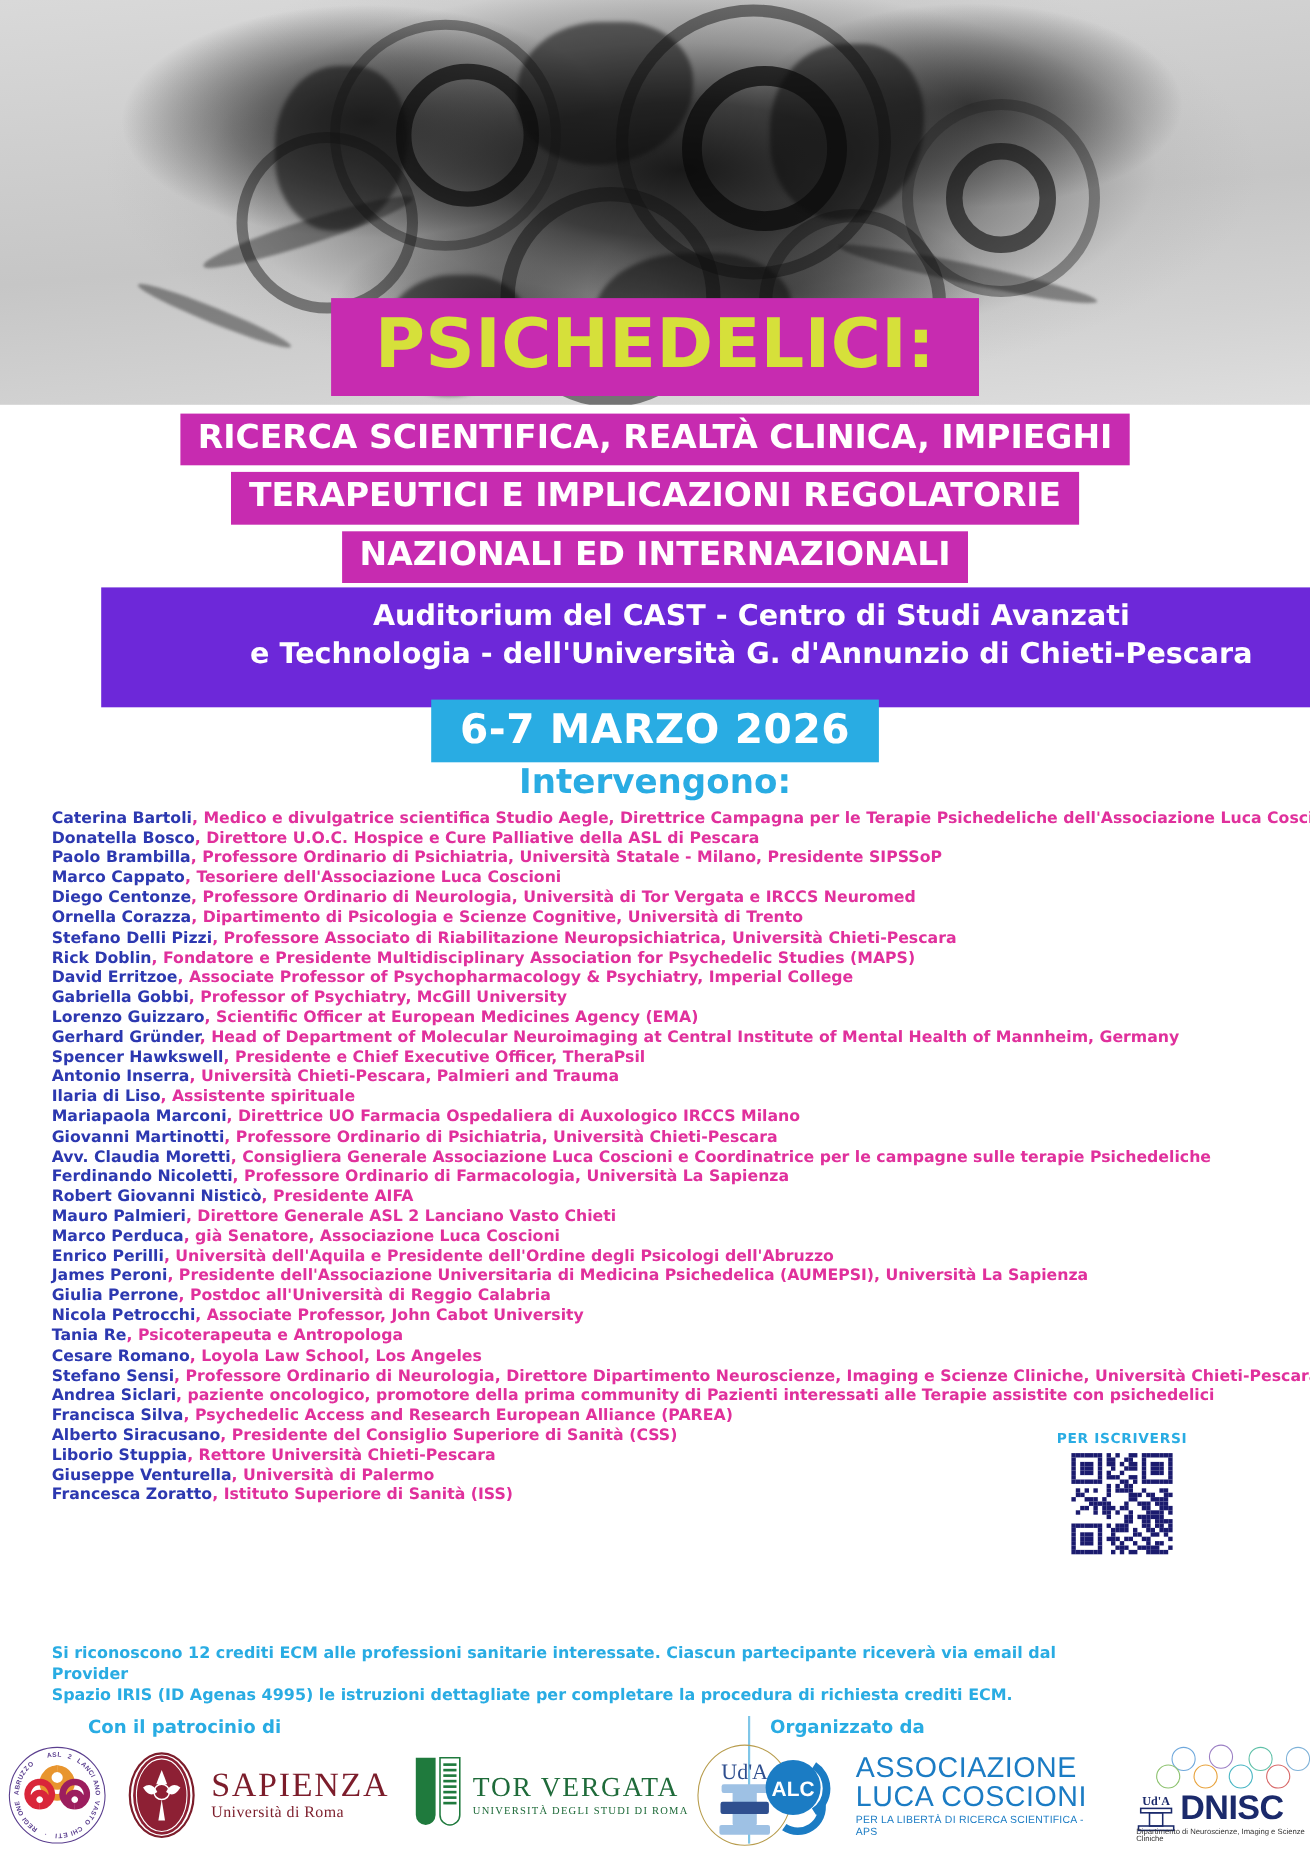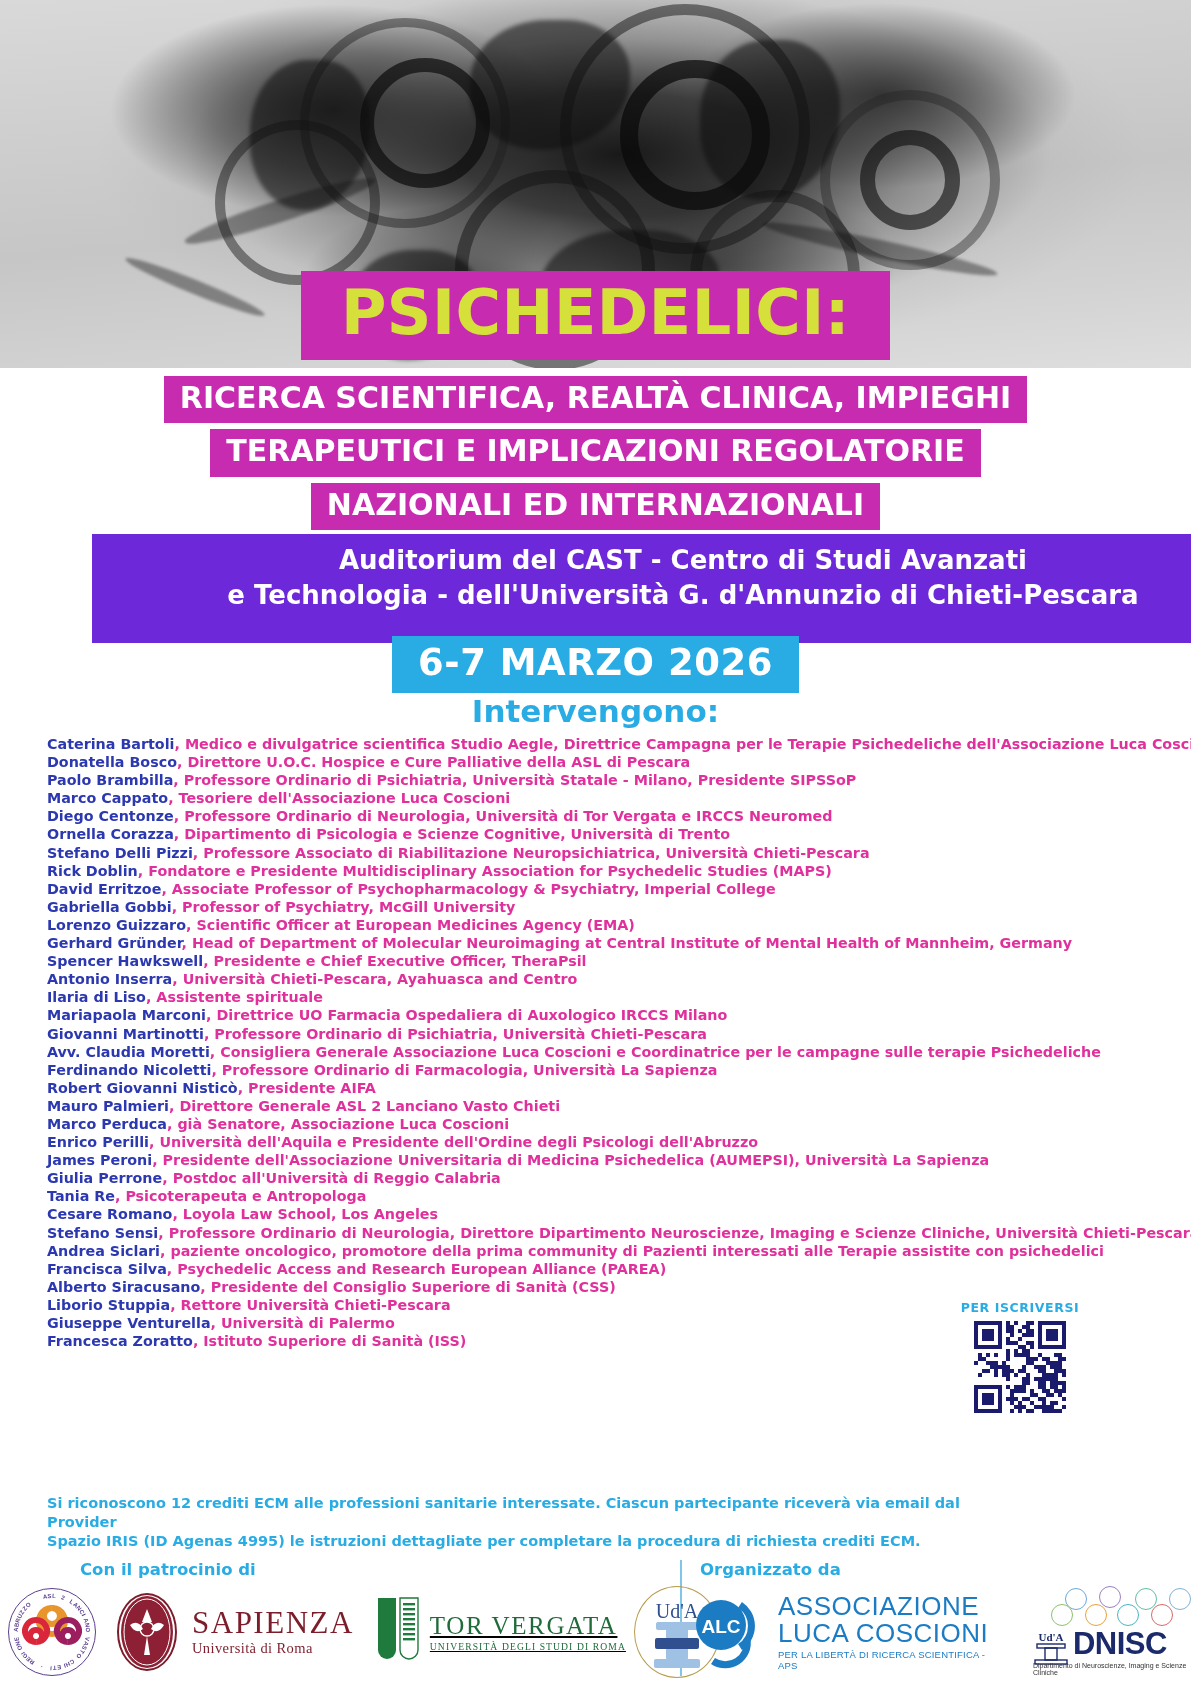--- a/index.html
+++ b/index.html
@@ -151,21 +151,21 @@
     color:#7c1d2b; font-size:31px; letter-spacing:1.5px;
     font-family:"Liberation Serif", serif; line-height:1;
   }
   .logo-sap-text .l2 {
     color:#7c1d2b; font-size:14.5px; letter-spacing:0.4px;
     font-family:"Liberation Serif", serif; margin-top:2px;
   }
 
   
   .logo-tv-mark { width:44px; height:72px; position:relative; margin-right:10px; }
-  .logo-tv-text { margin-right:8px;text-decoration:underline; }
+  .logo-tv-text { margin-right:8px; }
   .logo-tv-text .l1 {
     color:#1f6b3a; font-size:25px; letter-spacing:1.6px;
     font-family:"Liberation Serif", serif; line-height:1;
   }
   .logo-tv-text .l2 {
     color:#1f6b3a; font-size:9.6px; letter-spacing:1.1px;
     font-family:"Liberation Serif", serif; margin-top:3px;
   }
 
   
@@ -277,32 +277,33 @@
     <div class="speaker-line"><span class="sp-name">Marco Cappato</span><span class="sp-role">, Tesoriere dell'Associazione Luca Coscioni</span></div>
     <div class="speaker-line"><span class="sp-name">Diego Centonze</span><span class="sp-role">, Professore Ordinario di Neurologia, Università di Tor Vergata e IRCCS Neuromed</span></div>
     <div class="speaker-line"><span class="sp-name">Ornella Corazza</span><span class="sp-role">, Dipartimento di Psicologia e Scienze Cognitive, Università di Trento</span></div>
     <div class="speaker-line"><span class="sp-name">Stefano Delli Pizzi</span><span class="sp-role">, Professore Associato di Riabilitazione Neuropsichiatrica, Università Chieti-Pescara</span></div>
     <div class="speaker-line"><span class="sp-name">Rick Doblin</span><span class="sp-role">, Fondatore e Presidente Multidisciplinary Association for Psychedelic Studies (MAPS)</span></div>
     <div class="speaker-line"><span class="sp-name">David Erritzoe</span><span class="sp-role">, Associate Professor of Psychopharmacology &amp; Psychiatry, Imperial College</span></div>
     <div class="speaker-line"><span class="sp-name">Gabriella Gobbi</span><span class="sp-role">, Professor of Psychiatry, McGill University</span></div>
     <div class="speaker-line"><span class="sp-name">Lorenzo Guizzaro</span><span class="sp-role">, Scientific Officer at European Medicines Agency (EMA)</span></div>
     <div class="speaker-line"><span class="sp-name">Gerhard Gründer</span><span class="sp-role">, Head of Department of Molecular Neuroimaging at Central Institute of Mental Health of Mannheim, Germany</span></div>
     <div class="speaker-line"><span class="sp-name">Spencer Hawkswell</span><span class="sp-role">, Presidente e Chief Executive Officer, TheraPsil</span></div>
-    <div class="speaker-line"><span class="sp-name">Antonio Inserra</span><span class="sp-role">, Università Chieti-Pescara, Ayahuasca and Centro</span></div>
+    <div class="speaker-line"><span class="sp-name">Antonio Inserra</span><span class="sp-role">, Università Chieti-Pescara, Palmieri and Trauma</span></div>
     <div class="speaker-line"><span class="sp-name">Ilaria di Liso</span><span class="sp-role">, Assistente spirituale</span></div>
     <div class="speaker-line"><span class="sp-name">Mariapaola Marconi</span><span class="sp-role">, Direttrice UO Farmacia Ospedaliera di Auxologico IRCCS Milano</span></div>
     <div class="speaker-line"><span class="sp-name">Giovanni Martinotti</span><span class="sp-role">, Professore Ordinario di Psichiatria, Università Chieti-Pescara</span></div>
     <div class="speaker-line"><span class="sp-name">Avv. Claudia Moretti</span><span class="sp-role">, Consigliera Generale Associazione Luca Coscioni e Coordinatrice per le campagne sulle terapie Psichedeliche</span></div>
     <div class="speaker-line"><span class="sp-name">Ferdinando Nicoletti</span><span class="sp-role">, Professore Ordinario di Farmacologia, Università La Sapienza</span></div>
     <div class="speaker-line"><span class="sp-name">Robert Giovanni Nisticò</span><span class="sp-role">, Presidente AIFA</span></div>
     <div class="speaker-line"><span class="sp-name">Mauro Palmieri</span><span class="sp-role">, Direttore Generale ASL 2 Lanciano Vasto Chieti</span></div>
     <div class="speaker-line"><span class="sp-name">Marco Perduca</span><span class="sp-role">, già Senatore, Associazione Luca Coscioni</span></div>
     <div class="speaker-line"><span class="sp-name">Enrico Perilli</span><span class="sp-role">, Università dell'Aquila e Presidente dell'Ordine degli Psicologi dell'Abruzzo</span></div>
     <div class="speaker-line"><span class="sp-name">James Peroni</span><span class="sp-role">, Presidente dell'Associazione Universitaria di Medicina Psichedelica (AUMEPSI), Università La Sapienza</span></div>
     <div class="speaker-line"><span class="sp-name">Giulia Perrone</span><span class="sp-role">, Postdoc all'Università di Reggio Calabria</span></div>
+    <div class="speaker-line"><span class="sp-name">Nicola Petrocchi</span><span class="sp-role">, Associate Professor, John Cabot University</span></div>
     <div class="speaker-line"><span class="sp-name">Tania Re</span><span class="sp-role">, Psicoterapeuta e Antropologa</span></div>
     <div class="speaker-line"><span class="sp-name">Cesare Romano</span><span class="sp-role">, Loyola Law School, Los Angeles</span></div>
     <div class="speaker-line"><span class="sp-name">Stefano Sensi</span><span class="sp-role">, Professore Ordinario di Neurologia, Direttore Dipartimento Neuroscienze, Imaging e Scienze Cliniche, Università Chieti-Pescara</span></div>
     <div class="speaker-line"><span class="sp-name">Andrea Siclari</span><span class="sp-role">, paziente oncologico, promotore della prima community di Pazienti interessati alle Terapie assistite con psichedelici</span></div>
     <div class="speaker-line"><span class="sp-name">Francisca Silva</span><span class="sp-role">, Psychedelic Access and Research European Alliance (PAREA)</span></div>
     <div class="speaker-line"><span class="sp-name">Alberto Siracusano</span><span class="sp-role">, Presidente del Consiglio Superiore di Sanità (CSS)</span></div>
     <div class="speaker-line"><span class="sp-name">Liborio Stuppia</span><span class="sp-role">, Rettore Università Chieti-Pescara</span></div>
     <div class="speaker-line"><span class="sp-name">Giuseppe Venturella</span><span class="sp-role">, Università di Palermo</span></div>
     <div class="speaker-line"><span class="sp-name">Francesca Zoratto</span><span class="sp-role">, Istituto Superiore di Sanità (ISS)</span></div>
   </div>

